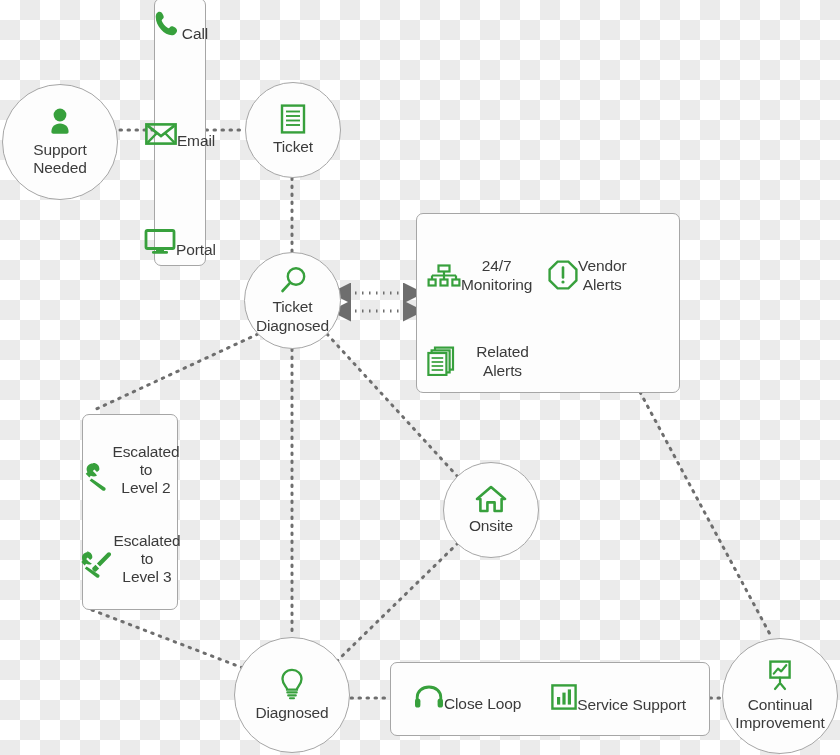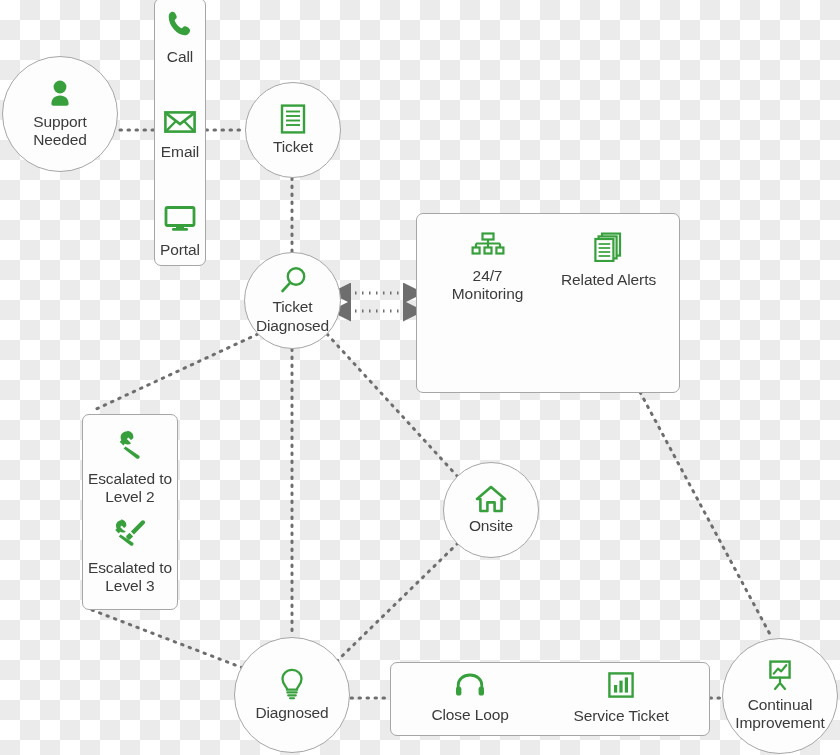--- a/index.html
+++ b/index.html
@@ -47,22 +47,21 @@
     color: #3b3b3b;
     font-size: 15.5px;
     line-height: 1.18;
     text-align: center;
     white-space: pre-line;
     letter-spacing: -0.1px;
   }
   .icon { display: block; }
   .cell {
     display: flex;
-    flex-direction: column;
-    align-items: center;
+    align-items: flex-end;
     justify-content: flex-start;
   }
   .cell .nlabel { margin-top: 5px; }
   .channel-stack {
     justify-content: space-between;
     padding: 10px 0 6px 0;
   }
   .svc-grid {
     display: grid;
     grid-template-columns: 1fr 1fr;
@@ -121,21 +120,21 @@
 
       <line x1="640" y1="392" x2="772" y2="638"></line>
     </g>
 
     <g stroke="#6e6e6e" stroke-width="3" stroke-dasharray="1.5 5.5" fill="none">
       <line x1="348" y1="293" x2="406" y2="293" marker-start="url(#arrL)" marker-end="url(#arrR)"></line>
       <line x1="348" y1="311" x2="406" y2="311" marker-start="url(#arrL)" marker-end="url(#arrR)"></line>
     </g>
   </svg>
 
-  <div class="node circle" style="left:2px; top:56px; width:116px; height:116px;">
+  <div class="node circle" style="left:2px; top:84px; width:116px; height:116px;">
     <span class="icon">
       <svg width="26" height="30" viewBox="0 0 26 30">
         <circle cx="13" cy="8" r="6.4" fill="#37a03c"></circle>
         <path d="M13 16.5c5.4 0 8.6 3.6 8.6 8.2 0 1.2-.7 2-2 2H6.4c-1.3 0-2-.8-2-2 0-4.6 3.2-8.2 8.6-8.2z" fill="#37a03c"></path>
       </svg>
     </span>
     <div class="nlabel">Support
 Needed</div>
   </div>
 
@@ -207,20 +206,31 @@
             <rect x="13.5" y="15.5" width="7" height="6" fill="none" stroke="#37a03c" stroke-width="2.2"></rect>
             <rect x="25.4" y="15.5" width="7" height="6" fill="none" stroke="#37a03c" stroke-width="2.2"></rect>
           </svg>
         </span>
         <div class="nlabel">24/7
 Monitoring</div>
       </div>
       <div class="cell">
         <span class="icon">
           <svg width="30" height="30" viewBox="0 0 30 30">
+            <polygon points="9.6,1.6 20.4,1.6 28.4,9.6 28.4,20.4 20.4,28.4 9.6,28.4 1.6,20.4 1.6,9.6" fill="none" stroke="#37a03c" stroke-width="2.4"></polygon>
+            <line x1="15" y1="7.5" x2="15" y2="17.5" stroke="#37a03c" stroke-width="2.6" stroke-linecap="round"></line>
+            <circle cx="15" cy="22" r="1.6" fill="#37a03c"></circle>
+          </svg>
+        </span>
+        <div class="nlabel">Vendor
+Alerts</div>
+      </div>
+      <div class="cell">
+        <span class="icon">
+          <svg width="30" height="30" viewBox="0 0 30 30">
             <rect x="8" y="1.6" width="18" height="22" fill="none" stroke="#37a03c" stroke-width="2.2"></rect>
             <rect x="4.6" y="4.4" width="18" height="22" fill="#fdfdfd" stroke="#37a03c" stroke-width="2.2"></rect>
             <rect x="1.4" y="7" width="18" height="22" fill="#fdfdfd" stroke="#37a03c" stroke-width="2.2"></rect>
             <g stroke="#37a03c" stroke-width="1.7">
               <line x1="4.6" y1="12" x2="16.2" y2="12"></line>
               <line x1="4.6" y1="16" x2="16.2" y2="16"></line>
               <line x1="4.6" y1="20" x2="16.2" y2="20"></line>
               <line x1="4.6" y1="24" x2="16.2" y2="24"></line>
             </g>
           </svg>
@@ -295,21 +305,21 @@
       <span class="icon">
         <svg width="26" height="26" viewBox="0 0 26 26">
           <rect x="1.4" y="1.4" width="23.2" height="23.2" fill="none" stroke="#37a03c" stroke-width="2.4"></rect>
           <g fill="#37a03c">
             <rect x="6" y="13" width="3.2" height="7.6"></rect>
             <rect x="11.4" y="8.6" width="3.2" height="12"></rect>
             <rect x="16.8" y="5.4" width="3.2" height="15.2"></rect>
           </g>
         </svg>
       </span>
-      <div class="nlabel">Service Ticket</div>
+      <div class="nlabel">Service Support</div>
     </div>
   </div>
 
   <div class="node circle" style="left:722px; top:638px; width:116px; height:116px;">
     <span class="icon">
       <svg width="32" height="32" viewBox="0 0 32 32">
         <rect x="6.4" y="1.6" width="19.2" height="16" fill="none" stroke="#37a03c" stroke-width="2.4"></rect>
         <path d="M9.8 13.6 L14 8.6 L17.2 11.4 L22.2 5.2" fill="none" stroke="#37a03c" stroke-width="2.2" stroke-linejoin="round" stroke-linecap="round"></path>
         <path d="M16 17.6 L16 23 M16 23 L11 29 M16 23 L21 29" fill="none" stroke="#37a03c" stroke-width="2.2" stroke-linecap="round"></path>
       </svg>

